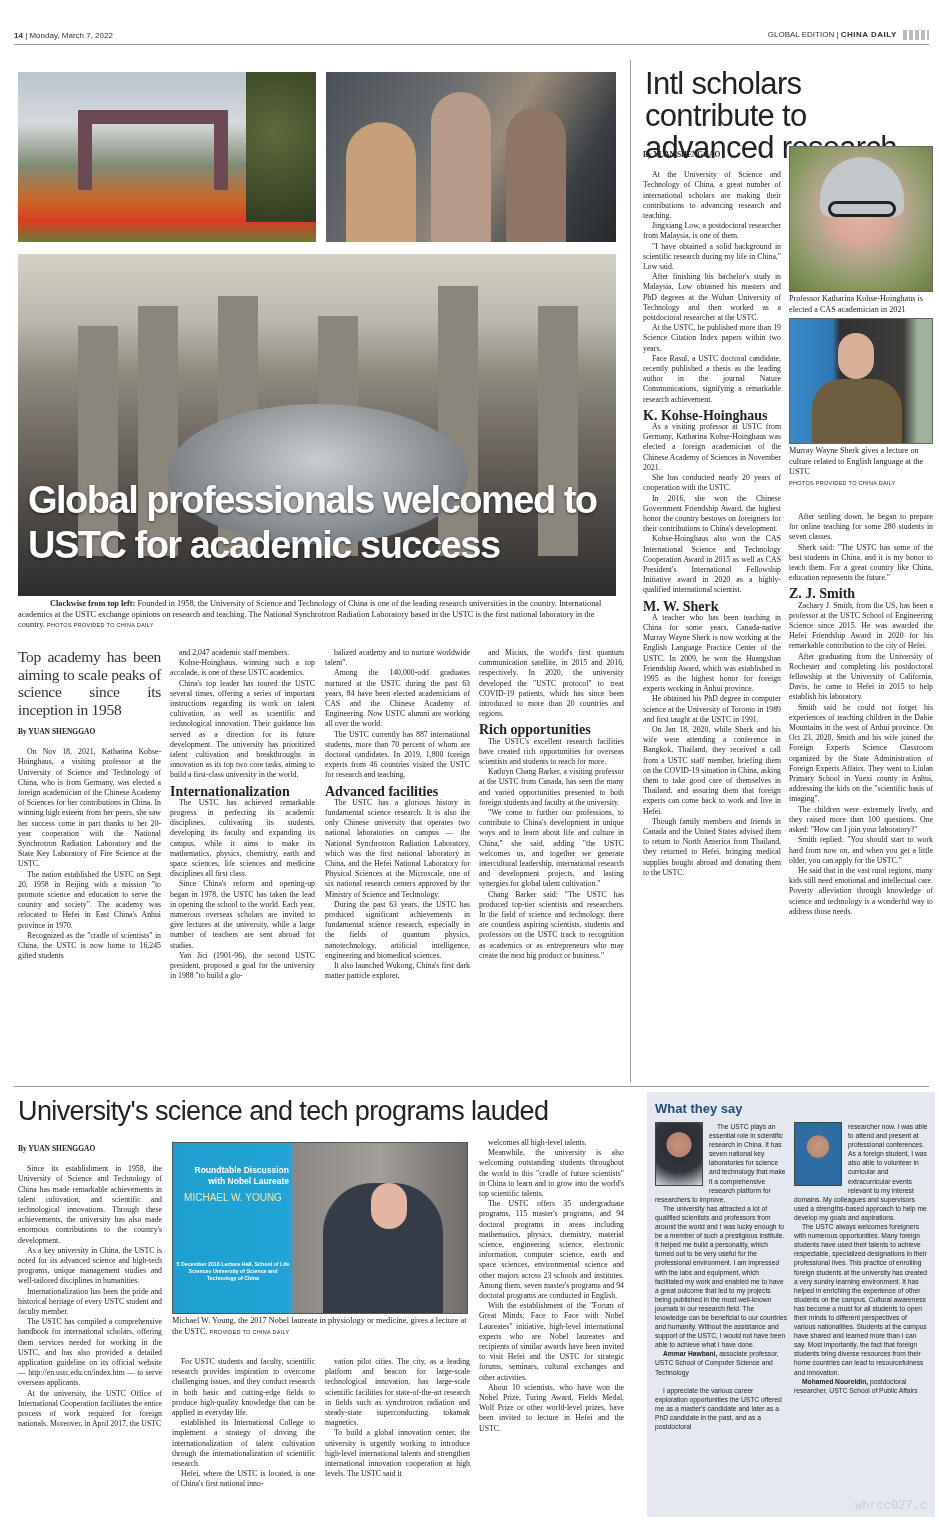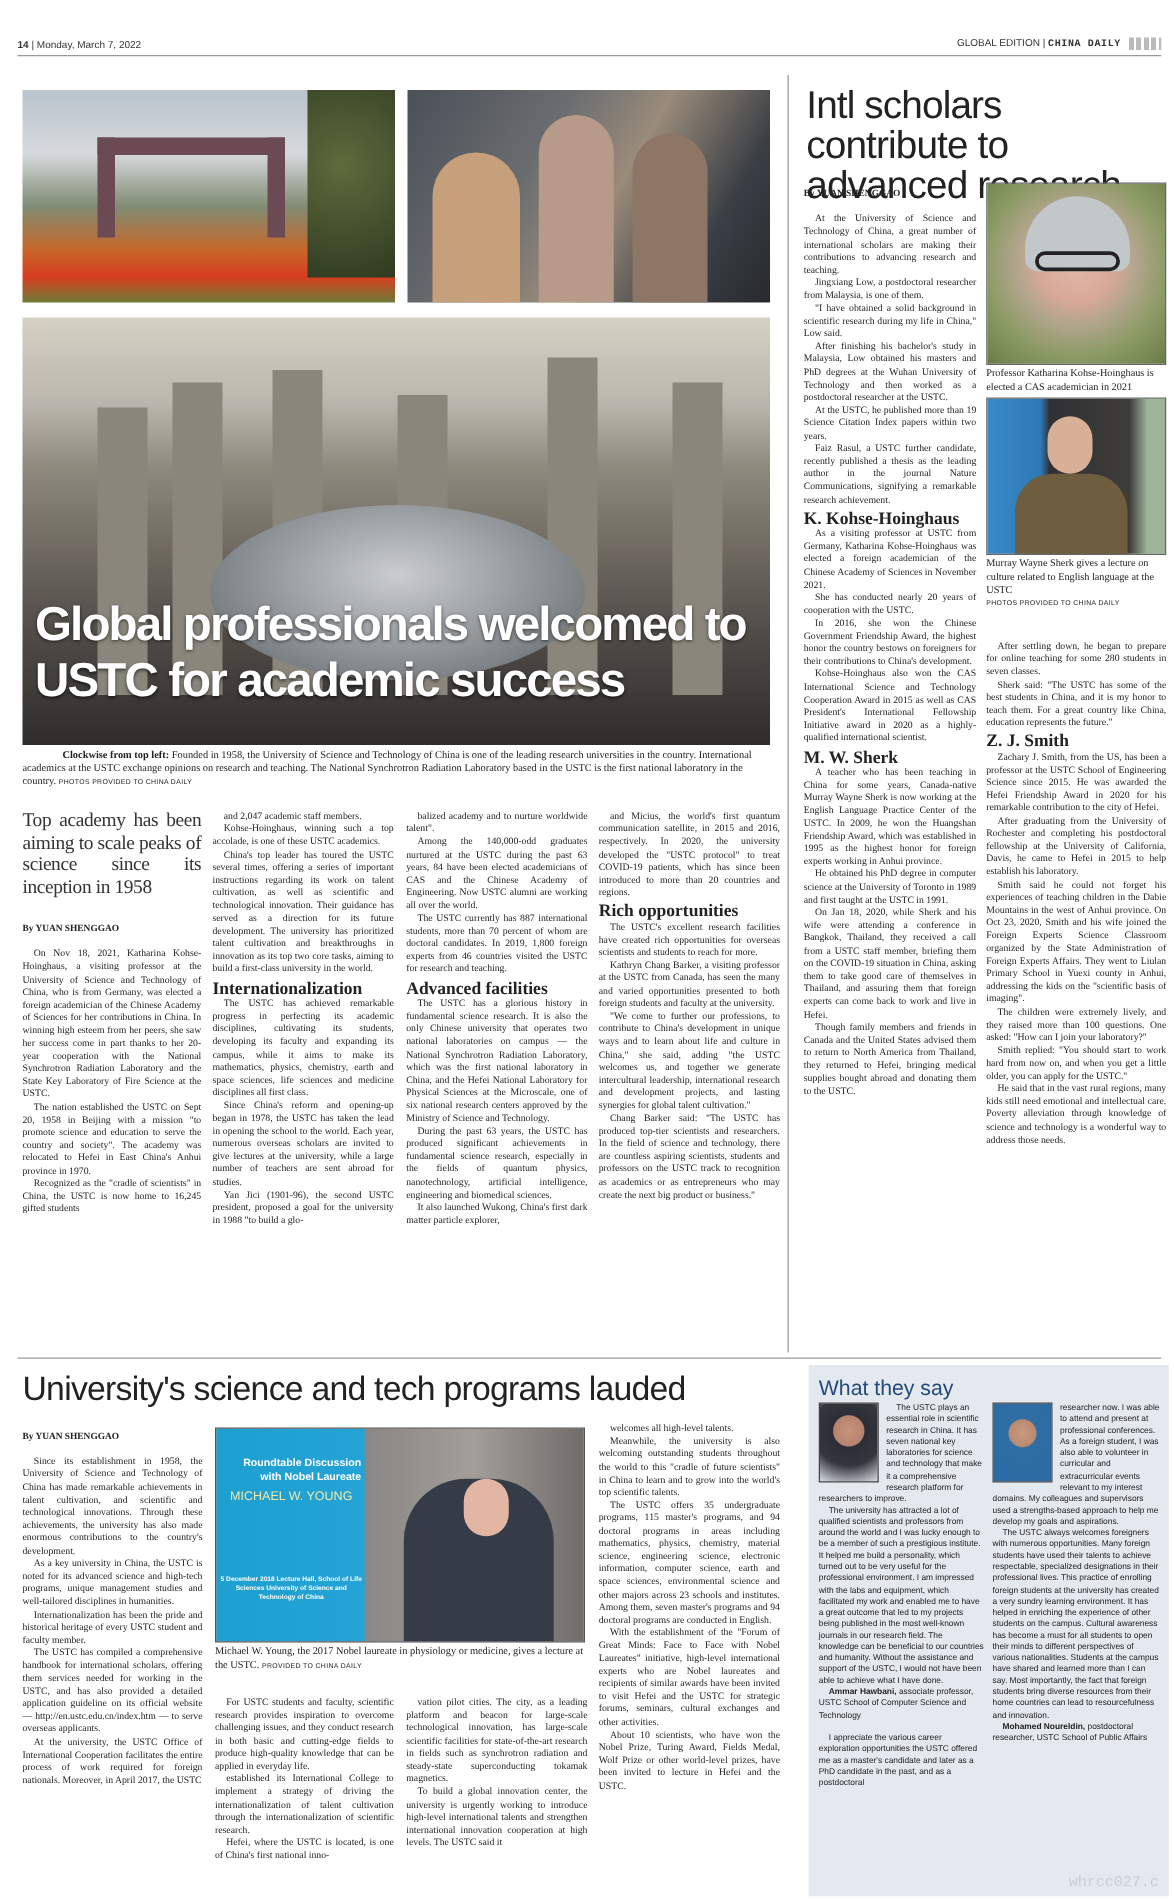--- a/index.html
+++ b/index.html
@@ -1,19 +1,19 @@
 <!DOCTYPE html>
 <html><head>
 <meta charset="utf-8">
 <style>
   *{box-sizing:border-box;margin:0;padding:0;}
   body{width:939px;height:1520px;background:#fff;font-family:"Liberation Serif","DejaVu Serif",serif;color:#222;overflow:hidden;position:relative;}
   .hdr{position:absolute;left:14px;right:10px;top:28px;height:14px;font-size:8px;display:flex;justify-content:space-between;align-items:center;color:#333;font-family:"Liberation Sans",sans-serif;}
   .hdr .pg{font-weight:bold;}
-  .hdr .brand b{font-family:Liberation Mono, monospace;font-weight:bold;letter-spacing:.5px;}
+  .hdr .brand b{font-family:Liberation Sans, sans-serif;font-weight:bold;letter-spacing:.5px;}
   .hdr .logo{display:inline-block;width:26px;height:10px;margin-left:4px;background:repeating-linear-gradient(90deg,#bbb 0 4px,#fff 4px 6px);vertical-align:middle;}
   .rule{position:absolute;background:#999;}
   .photo{position:absolute;overflow:hidden;}
   .p-gate{left:18px;top:72px;width:298px;height:170px;background:linear-gradient(180deg,#b9c4cc 0%,#d6d9dc 30%,#7f8c74 55%,#c7672a 75%,#d83d1f 88%,#6d7b38 100%);}
   .p-gate .arch{position:absolute;left:60px;top:38px;width:150px;height:80px;border:14px solid #6b4a54;border-bottom:none;background:transparent;}
   .p-gate .tree{position:absolute;right:0;top:0;width:70px;height:150px;background:radial-gradient(circle at 40% 40%,#5d6b3c,#2f3a20);}
   .p-people{left:326px;top:72px;width:290px;height:170px;background:linear-gradient(120deg,#4a5058 0%,#6b6e70 35%,#9a8b7a 55%,#3a3f45 80%,#262a2f 100%);}
   .p-people .f1{position:absolute;left:20px;top:50px;width:70px;height:120px;border-radius:35px 35px 0 0;background:#c6a07a;}
   .p-people .f2{position:absolute;left:105px;top:20px;width:60px;height:150px;border-radius:30px 30px 0 0;background:#b89a88;}
   .p-people .f3{position:absolute;left:180px;top:35px;width:60px;height:135px;border-radius:30px 30px 0 0;background:#8d7665;}
@@ -21,39 +21,39 @@
   .p-arena .dome{position:absolute;left:150px;top:150px;width:300px;height:140px;border-radius:50%;background:radial-gradient(ellipse at 50% 40%,#c9cdd0,#7d8286 70%,#4d5154);}
   .p-arena .bldg{position:absolute;bottom:40px;width:40px;background:#8b867b;}
   .headline{position:absolute;left:28px;top:478px;width:580px;font-family:"Liberation Sans",sans-serif;font-weight:bold;font-size:38px;line-height:45px;color:#fff;letter-spacing:-1.5px;text-shadow:0 1px 3px rgba(0,0,0,.6);}
   .caption{position:absolute;font-size:8.3px;line-height:10.5px;color:#222;}
   .caption b{font-weight:bold;padding-left:32px;}
   .credit{font-family:"Liberation Sans",sans-serif;font-size:5.5px;letter-spacing:.3px;text-transform:uppercase;}
   .col{position:absolute;font-size:7.8px;line-height:10.2px;text-align:justify;color:#222;}
   .col p{text-indent:9px;}
   .col h4{font-family:"Liberation Serif",serif;font-weight:bold;font-size:14px;margin-top:6px;margin-bottom:1px;}
   .byline{font-weight:bold;font-size:7.5px;margin-bottom:10px;}
-  .deck{font-size:15.5px;line-height:17.5px;color:#333;margin-bottom:20px;letter-spacing:-.3px;}
+  .deck{font-size:15.5px;line-height:17.5px;color:#333;margin-bottom:9px;letter-spacing:-.3px;}
   .sidehead{position:absolute;font-family:"Liberation Sans",sans-serif;font-size:31px;line-height:32px;color:#222;letter-spacing:-.7px;}
   .p-kohse{right:6px;top:146px;width:144px;height:146px;background:radial-gradient(circle at 50% 45%,#e0b8a8 0%,#d8a898 28%,#b2a58c 45%,#8a9a64 70%,#6a7c46 100%);border:1px solid #666;}
   .p-kohse .hair{position:absolute;left:30px;top:10px;width:84px;height:60px;border-radius:42px 42px 10px 10px;background:#c2c7ca;}
   .p-kohse .glasses{position:absolute;left:38px;top:54px;width:68px;height:16px;border:3px solid #222;border-radius:8px;}
   .p-sherk{right:6px;top:318px;width:144px;height:126px;background:linear-gradient(90deg,#3a8ac8 0%,#2e78b5 30%,#303033 35%,#3e3d3a 80%,#9fb39b 90%);border:1px solid #666;}
   .p-sherk .body{position:absolute;left:22px;top:60px;width:90px;height:66px;border-radius:30px 30px 0 0;background:#6e5d3e;}
   .p-sherk .head{position:absolute;left:48px;top:14px;width:36px;height:46px;border-radius:18px;background:#d8b098;}
   .sidecap{position:absolute;font-size:8.2px;line-height:10.5px;color:#222;}
   .sectionhead{position:absolute;left:18px;top:1096px;font-family:"Liberation Sans",sans-serif;font-size:27px;color:#222;letter-spacing:-.6px;}
   .p-young{left:172px;top:1142px;width:296px;height:172px;background:linear-gradient(90deg,#1d9fd0 0%,#24a4d6 40%,#8a8784 41%,#a29e99 70%,#6f6c6a 100%);border:1px solid #555;}
   .p-young .banner{position:absolute;left:0;top:0;width:120px;height:172px;color:#fff;font-family:"Liberation Sans",sans-serif;text-align:center;}
   .p-young .b1{position:absolute;left:4px;right:4px;top:22px;font-size:8.5px;font-weight:bold;line-height:11px;text-align:right;}
   .p-young .b2{position:absolute;left:4px;right:4px;top:48px;font-size:10px;line-height:14px;color:#f2e8a8;}
   .p-young .b3{position:absolute;left:2px;right:2px;top:118px;font-size:5.3px;font-weight:bold;line-height:7px;}
   .p-young .man{position:absolute;left:150px;top:40px;width:120px;height:132px;border-radius:50px 50px 0 0;background:#363c47;}
   .p-young .mhead{position:absolute;left:198px;top:40px;width:36px;height:46px;border-radius:18px;background:#e2b6a2;}
   .wts{position:absolute;left:647px;top:1092px;width:288px;height:425px;background:#e4e8ef;}
-  .wts h3{position:absolute;left:8px;top:9px;font-family:"Liberation Sans",sans-serif;font-size:17px;font-weight:normal;color:#244a7d;}
+  .wts h3{position:absolute;left:8px;top:9px;font-family:"Liberation Sans",sans-serif;font-size:13px;font-weight:bold;color:#244a7d;}
   .wts .wcol{position:absolute;font-family:"Liberation Sans",sans-serif;font-size:6.7px;line-height:9.1px;color:#222;}
   .wts .wcol p{text-indent:8px;}
   .wts .por{float:left;width:48px;height:64px;margin:0 6px 2px 0;border:1px solid #444;}
   .por1{background:radial-gradient(circle at 50% 35%,#c6937c 0%,#b78370 26%,#2b2e36 28%,#34363d 60%,#d8dde3 100%);}
   .por2{background:radial-gradient(circle at 50% 38%,#c99a7e 0%,#b88a70 24%,#2f6ea4 26%,#2b6aa2 100%);}
   .wts b{font-weight:bold;}
   .watermark{position:absolute;right:8px;bottom:4px;font-family:"Liberation Mono",monospace;font-size:12px;color:#c8cdd6;}
 </style>
 </head>
 <body>
@@ -150,21 +150,21 @@
   <div class="credit">PHOTOS PROVIDED TO CHINA DAILY</div>
 </div>
 
 <div class="col" style="left:643px;top:150px;width:138px;">
   <div class="byline">By YUAN SHENGGAO</div>
   <p>At the University of Science and Technology of China, a great number of international scholars are making their contributions to advancing research and teaching.</p>
   <p>Jingxiang Low, a postdoctoral researcher from Malaysia, is one of them.</p>
   <p>"I have obtained a solid background in scientific research during my life in China," Low said.</p>
   <p>After finishing his bachelor's study in Malaysia, Low obtained his masters and PhD degrees at the Wuhan University of Technology and then worked as a postdoctoral researcher at the USTC.</p>
   <p>At the USTC, he published more than 19 Science Citation Index papers within two years.</p>
-  <p>Faiz Rasul, a USTC further candidate, recently published a thesis as the leading author in the journal Nature Communications, signifying a remarkable research achievement.</p>
+  <p>Face Rasul, a USTC doctoral candidate, recently published a thesis as the leading author in the journal Nature Communications, signifying a remarkable research achievement.</p>
   <h4>K. Kohse-Hoinghaus</h4>
   <p>As a visiting professor at USTC from Germany, Katharina Kohse-Hoinghaus was elected a foreign academician of the Chinese Academy of Sciences in November 2021.</p>
   <p>She has conducted nearly 20 years of cooperation with the USTC.</p>
   <p>In 2016, she won the Chinese Government Friendship Award, the highest honor the country bestows on foreigners for their contributions to China's development.</p>
   <p>Kohse-Hoinghaus also won the CAS International Science and Technology Cooperation Award in 2015 as well as CAS President's International Fellowship Initiative award in 2020 as a highly-qualified international scientist.</p>
   <h4>M. W. Sherk</h4>
   <p>A teacher who has been teaching in China for some years, Canada-native Murray Wayne Sherk is now working at the English Language Practice Center of the USTC. In 2009, he won the Huangshan Friendship Award, which was established in 1995 as the highest honor for foreign experts working in Anhui province.</p>
   <p>He obtained his PhD degree in computer science at the University of Toronto in 1989 and first taught at the USTC in 1991.</p>
   <p>On Jan 18, 2020, while Sherk and his wife were attending a conference in Bangkok, Thailand, they received a call from a USTC staff member, briefing them on the COVID-19 situation in China, asking them to take good care of themselves in Thailand, and assuring them that foreign experts can come back to work and live in Hefei.</p>
   <p>Though family members and friends in Canada and the United States advised them to return to North America from Thailand, they returned to Hefei, bringing medical supplies bought abroad and donating them to the USTC.</p>

